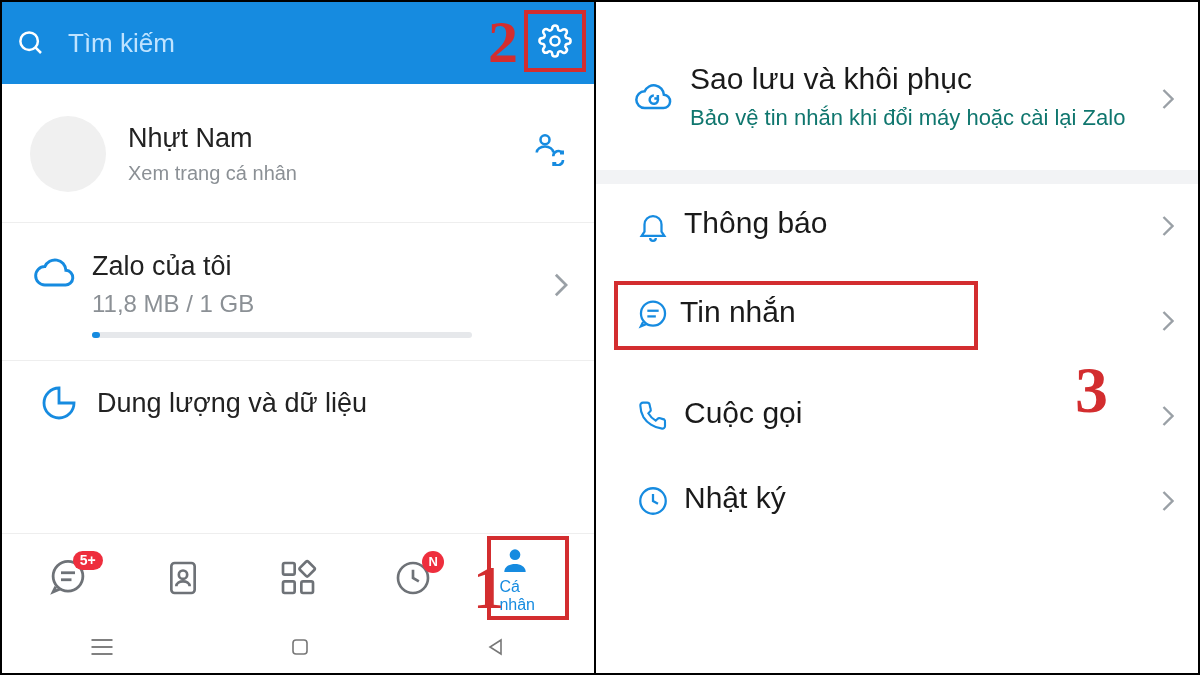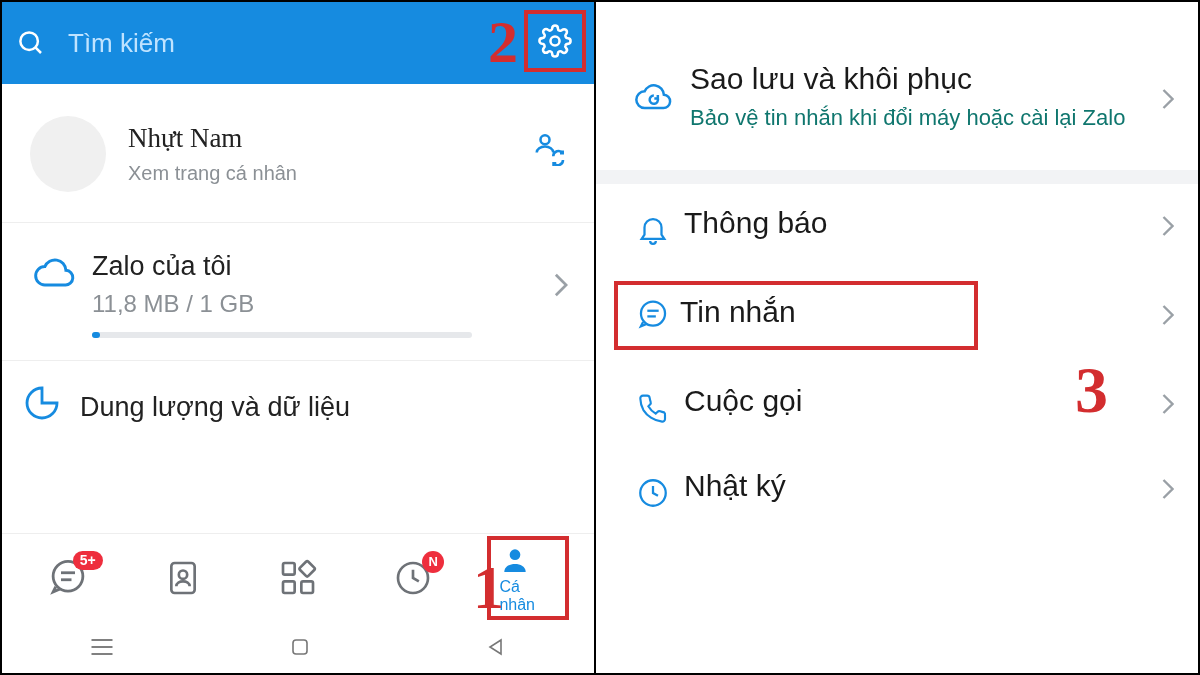--- a/index.html
+++ b/index.html
@@ -75,21 +75,20 @@
     background: #f0f0f0;
     margin-right: 22px;
     flex-shrink: 0;
   }
   .profile-text { flex: 1; }
   .profile-name {
     font-size: 27px;
     color: #222;
     font-weight: 500;
     margin-bottom: 8px;
-    font-family: Liberation Serif, serif;
   }
   .profile-sub {
     font-size: 20px;
     color: #8b9095;
   }
   .sync-icon {
     position: absolute;
     right: 28px;
     top: 46px;
   }
@@ -134,23 +133,23 @@
     background: #168be0;
     border-radius: 3px;
   }
   .chev-cloud {
     position: absolute;
     right: 26px;
     top: 50px;
   }
 
   .data-row {
-    padding: 22px 28px 0 16px;
-    display: flex;
-    align-items: flex-end;
+    padding: 22px 28px 0 33px;
+    display: flex;
+    align-items: center;
   }
   .data-icon-wrap {
     width: 76px;
     display: flex;
     justify-content: center;
     flex-shrink: 0;
     margin-left: -14px;
   }
   .data-title {
     font-size: 27px;
@@ -257,29 +256,29 @@
   }
   .r-sub {
     font-size: 22px;
     color: #0f766e;
     line-height: 1.4;
   }
   .r-chev { position: absolute; right: 24px; }
 
   .r-item {
     display: flex;
-    align-items: flex-end;
+    align-items: center;
     padding: 22px 26px;
     position: relative;
   }
   .r-item .r-chev { top: 50%; transform: translateY(-50%); }
 
   .msg-box {
     border: 4px solid #d32d2f;
-    margin: 4px 220px 4px 18px;
+    margin: 4px 220px 16px 18px;
     padding: 10px 8px;
     display: flex;
     align-items: center;
     position: relative;
   }
   .msg-box .r-icon-col { width: 54px; }
   .step3 {
     position: absolute;
     right: 90px;
     top: 350px;

